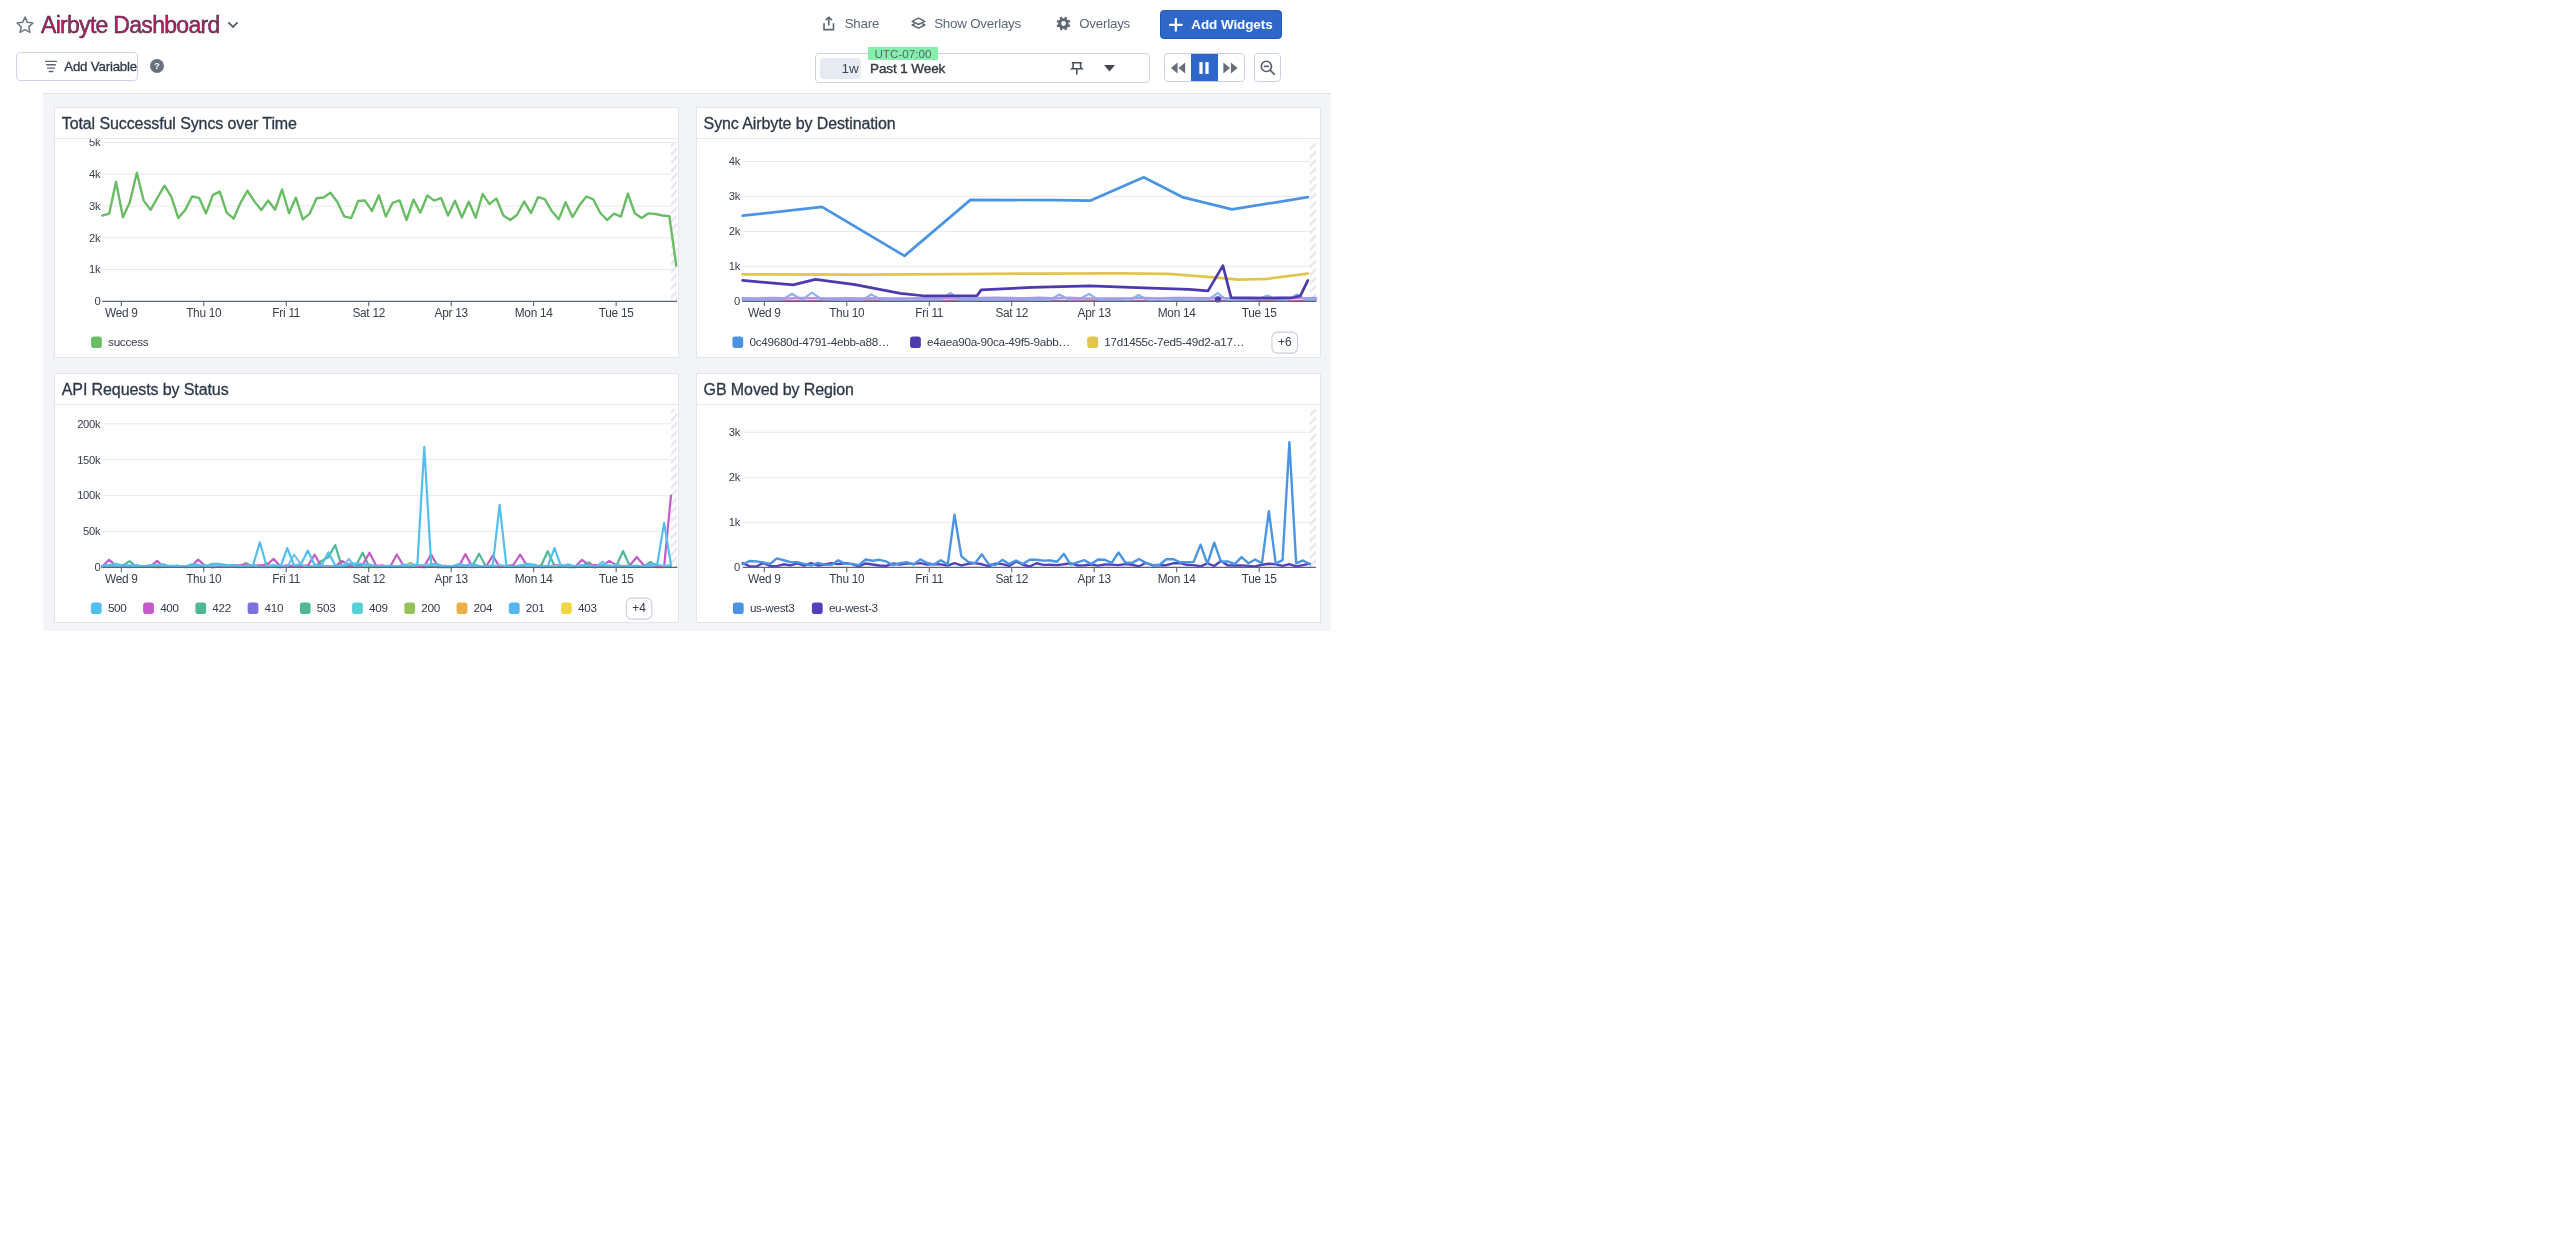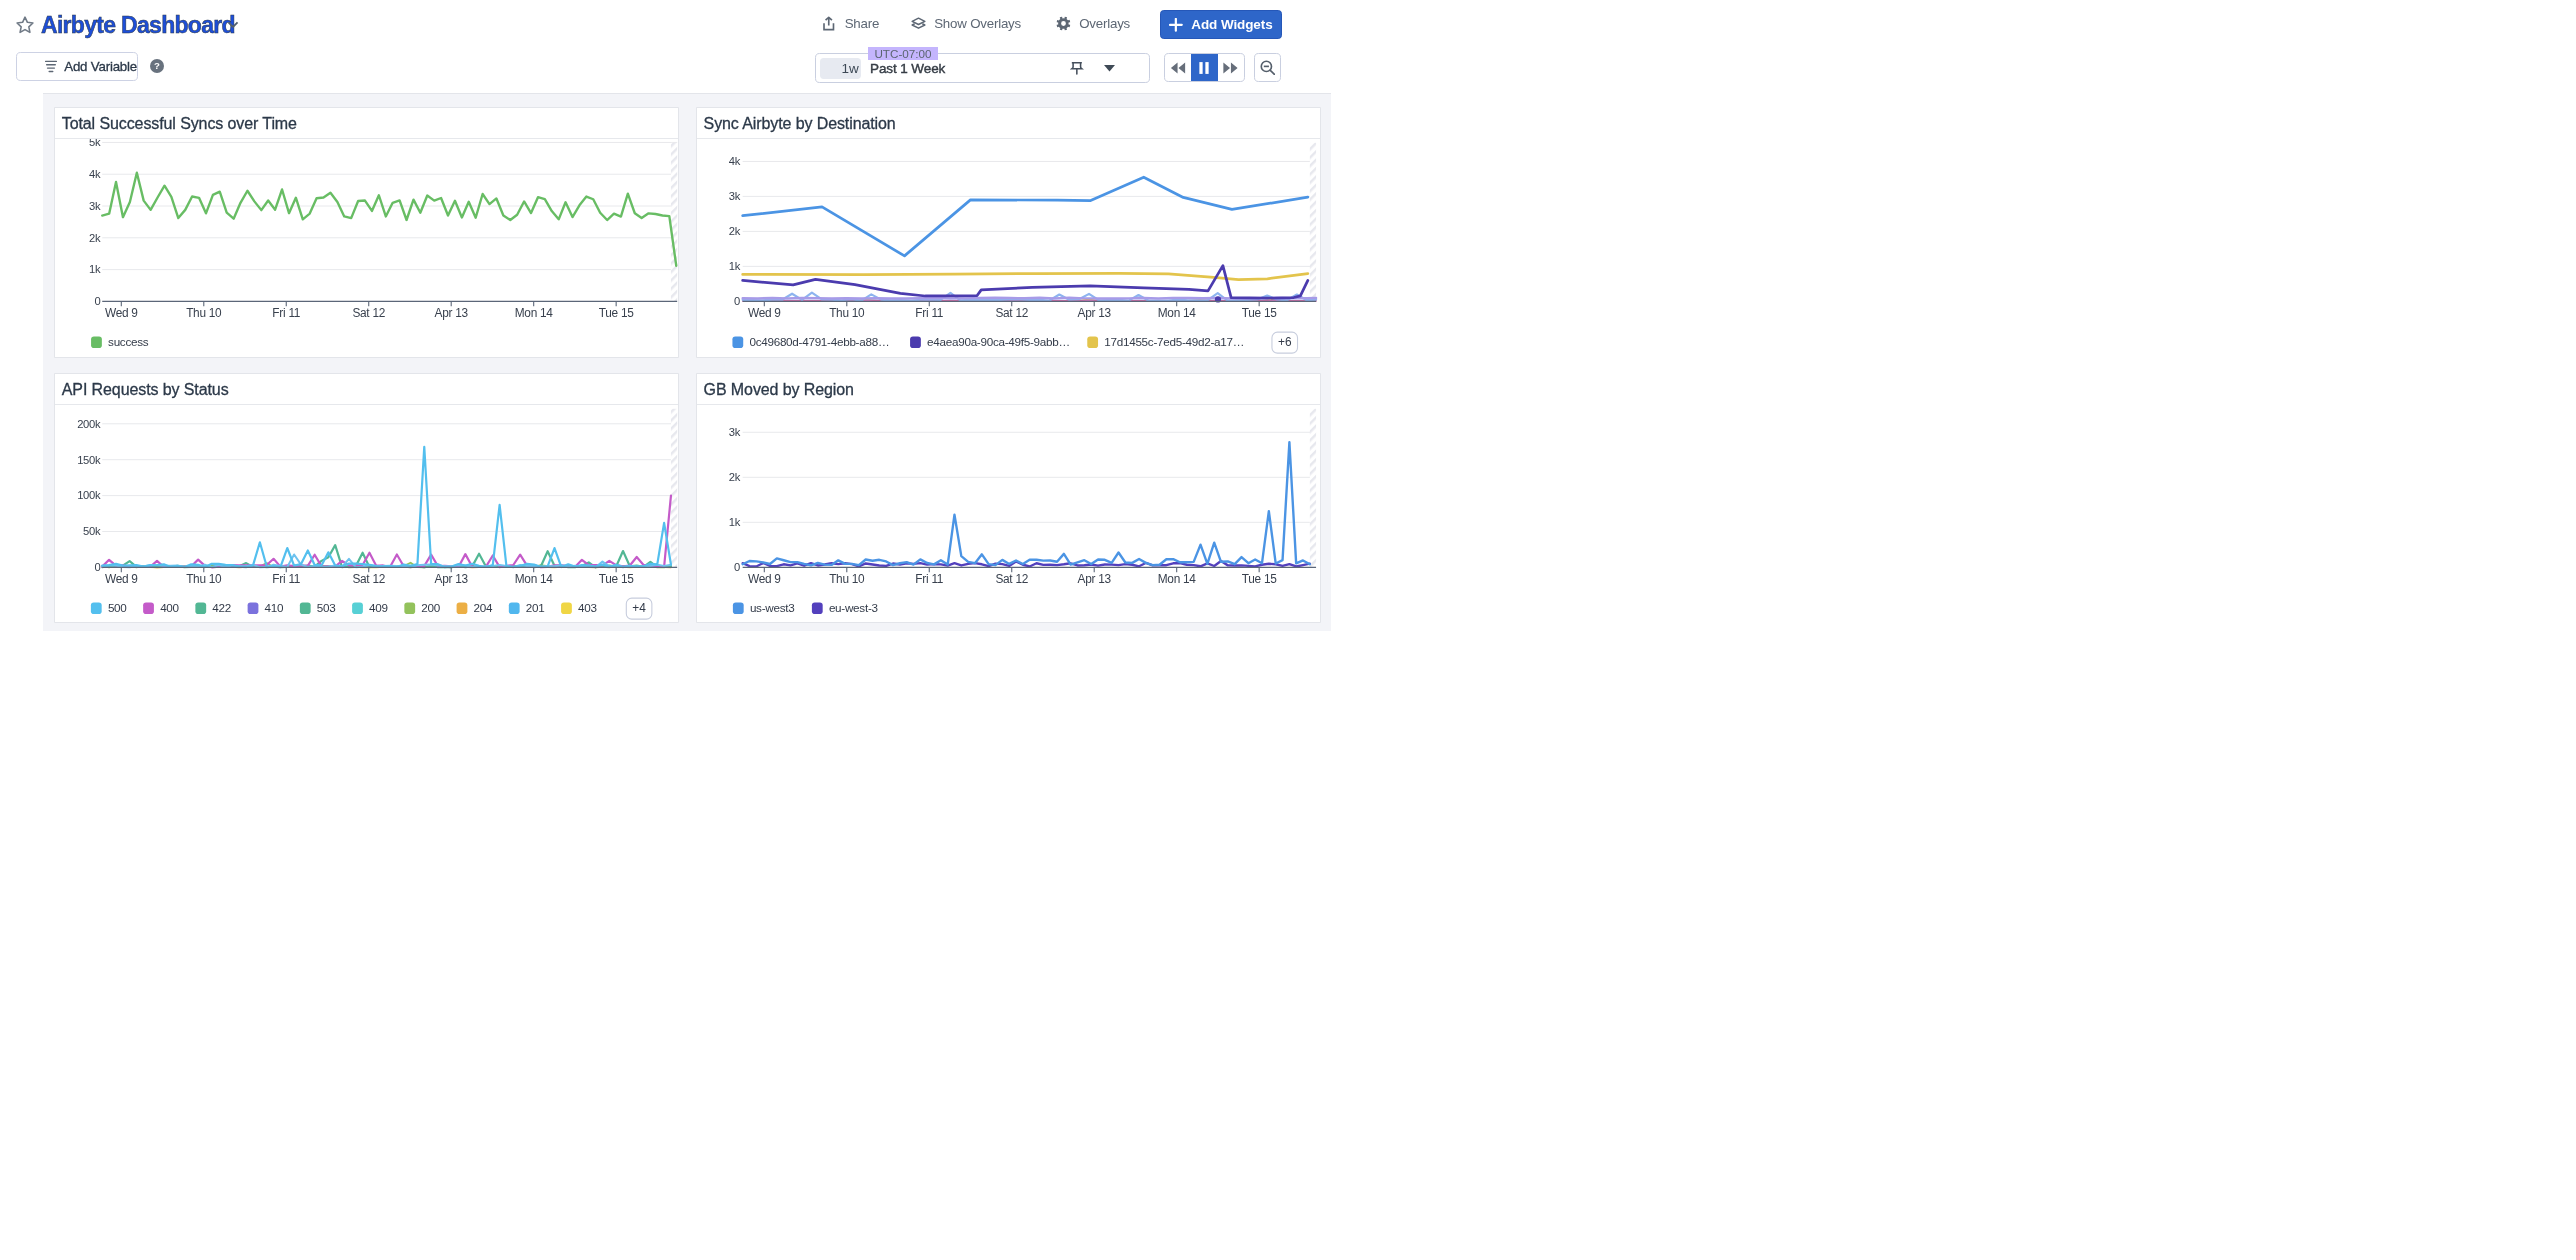--- a/index.html
+++ b/index.html
@@ -8,30 +8,30 @@
 #hdr { position:absolute; left:0; top:0; width:1288px; height:93px; background:#fff; }
 #grid { position:absolute; left:0; top:93px; width:1288px; height:538px;
   background:#f3f4f8; border-top:0.9px solid #e3e5ea;margin-left:43px; }
 .panel { position:absolute; background:#fff; border:0.9px solid #e3e5ea; border-radius:0.9px; }
 .ptitle { position:absolute; left:6.6px; top:0; height:31px; line-height:31.5px; font-size:16px;
   letter-spacing:-0.1px; color:#2c3949; font-weight:400; -webkit-text-stroke:0.3px #2c3949; white-space:nowrap; }
 .phead { position:absolute; left:0; top:0; right:0; height:31px; border-bottom:0.9px solid #e6e8ec; }
 .pbody { position:absolute; left:0; top:31px; }
 .tool { position:absolute; display:flex; align-items:center; gap:8.2px; color:#5d6774; font-size:13.3px; letter-spacing:-0.2px; }
 .tool svg { flex:none; }
-#title { position:absolute; left:41px; top:12.4px; font-size:23px; font-weight:700; -webkit-text-stroke:0.5px #2c3949; letter-spacing:-0.7px; color:#1d4ed8; }
+#title { position:absolute; left:41px; top:12.4px; font-size:23px; font-weight:400; -webkit-text-stroke:0.5px #2c3949; letter-spacing:-0.7px; color:#be185d; }
 #addvar { position:absolute; white-space:nowrap; left:16px; top:52px; width:122px; height:29px; border:0.9px solid #cdd2e4;
   border-radius:4.6px; display:flex; align-items:center; gap:7.3px; padding-left:28px; font-size:13.3px; letter-spacing:-0.2px;
   color:#2c3949; font-weight:400; -webkit-text-stroke:0.3px #2c3949; background:#fff; }
 #awbtn { position:absolute; left:1160px; top:10.3px; width:122px; height:29px; background:#2e66c9;
   border:0.9px solid #2557b8; border-radius:3.7px; color:#fff; font-size:13.5px; letter-spacing:-0.1px; font-weight:700;
   display:flex; align-items:center; justify-content:center; gap:8.2px; }
 #timebox { position:absolute; left:815px; top:53px; width:335px; height:30px; border:0.9px solid #c9cfe0;
   border-radius:4.6px; background:#fff; }
-#utc { position:absolute; left:52px; top:-6.9px; background:#c4b5fd; padding:0 6.4px; font-size:11.7px; color:#5b6570; }
+#utc { position:absolute; left:52px; top:-6.9px; background:#86efac; padding:0 6.4px; font-size:11.7px; color:#5b6570; }
 #chip1w { position:absolute; left:4.1px; top:3.7px; width:41px; height:21.5px; background:#e7eaf1; border-radius:3.7px;
   text-align:center; line-height:21.5px; font-size:13.5px; color:#3d4956;padding-left:19px; }
 #past { position:absolute; left:54px; top:0; line-height:29px; font-size:13.5px; letter-spacing:-0.1px; font-weight:400; -webkit-text-stroke:0.4px #2c3949; color:#404040; }
 #pingrp { position:absolute; right:34px; top:0; height:29px; display:flex; align-items:center; gap:20px; }
 #playgrp { position:absolute; left:1164px; top:53px; width:81px; height:29px; border:0.9px solid #c9cfe0;
   border-radius:4.6px; background:#fff; display:flex; overflow:hidden; }
 #playgrp .seg { width:33.33%; display:flex; align-items:center; justify-content:center; }
 #playgrp .seg.mid { background:#2e66c9; }
 #zoomout { position:absolute; left:1254px; top:53px; width:27px; height:29px; border:0.9px solid #c9cfe0;
   border-radius:4.6px; background:#fff; display:flex; align-items:center; justify-content:center; }

